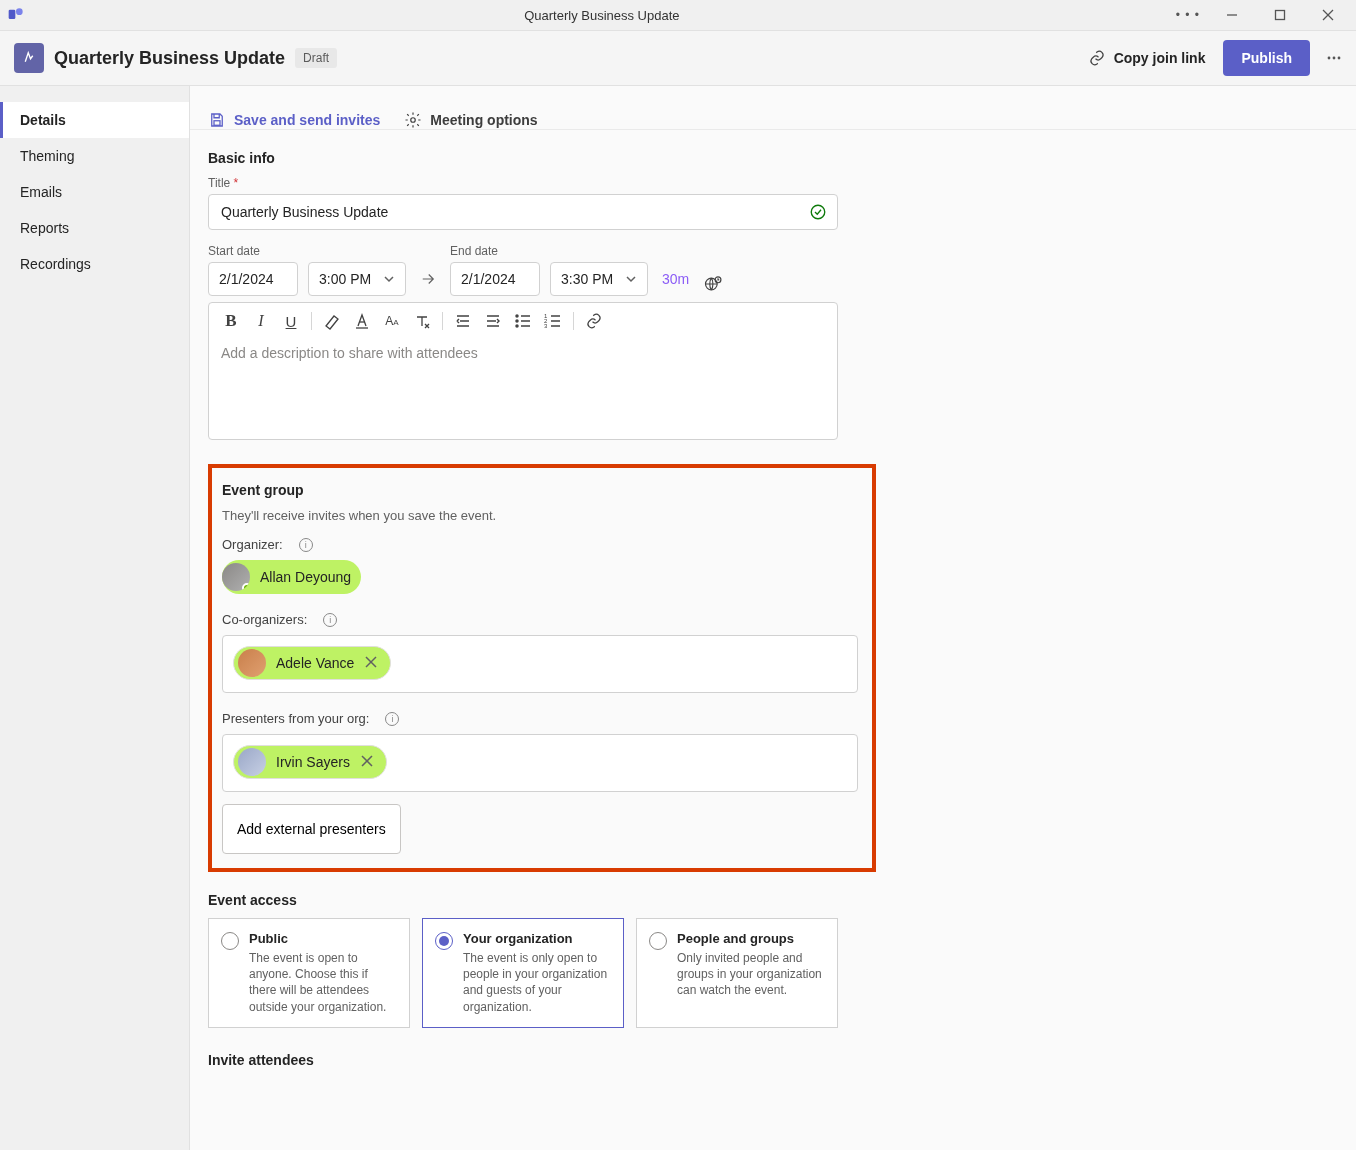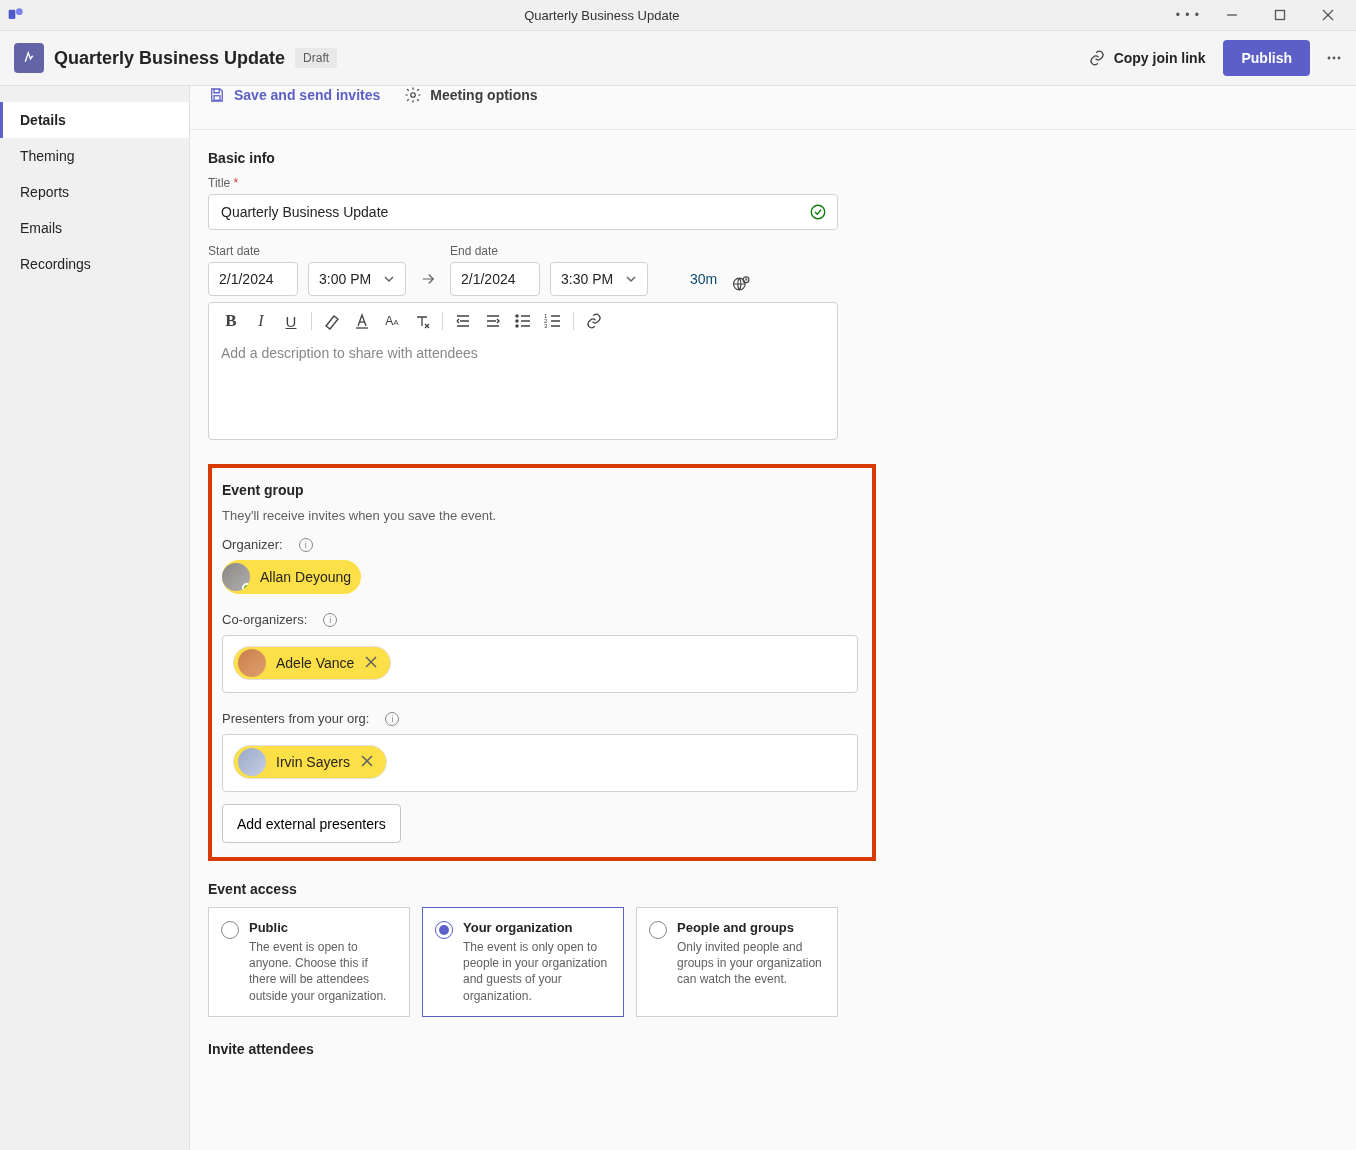--- a/index.html
+++ b/index.html
@@ -23,66 +23,66 @@
   .header .publish-btn { background: #5b5fc7; color: #fff; border: none; border-radius: 4px; height: 36px; padding: 0 18px; font-size: 14px; font-weight: 600; cursor: pointer; }
   .header .more { margin-left: 16px; color: #555; cursor: pointer; }
 
   
   .layout { display: flex; height: calc(1150px - 30px - 56px); }
   .sidebar { width: 190px; background: #f0f0f0; border-right: 1px solid #e1e1e1; padding-top: 16px; }
   .sidebar .nav-item { padding: 10px 20px; font-size: 14px; cursor: pointer; }
   .sidebar .nav-item.active { background: #ffffff; font-weight: 600; border-left: 3px solid #5b5fc7; padding-left: 17px; }
 
   .main { flex: 1; overflow-y: auto; background: #fafafa; }
-  .toolbar { height: 44px; display: flex; align-items: flex-start; padding: 0 18px; gap: 24px; border-bottom: 1px solid #eaeaea; background: #fafafa; }
+  .toolbar { height: 44px; display: flex; align-items: flex-end; padding: 0 18px; gap: 24px; border-bottom: 1px solid #eaeaea; background: #fafafa; }
   .toolbar .tb-btn { display: flex; align-items: center; gap: 8px; font-size: 14px; cursor: pointer; }
   .toolbar .save { color: #5b5fc7; font-weight: 600; }
   .toolbar .opt { color: #3d3d3d; font-weight: 600; }
 
   .content { padding: 20px 26px 40px 18px; max-width: 850px; }
   .section-h { font-size: 14px; font-weight: 700; margin-bottom: 10px; }
   .field-label { font-size: 12px; color: #616161; margin-bottom: 4px; display: block; }
   .req { color: #d13438; }
 
   .title-input { width: 630px; height: 36px; border: 1px solid #d1d1d1; border-radius: 4px; padding: 0 36px 0 12px; font-size: 14px; background: #fff; position: relative; display: flex; align-items: center; }
   .title-input .check { position: absolute; right: 10px; color: #0e7a0b; }
 
   .date-row { display: flex; align-items: flex-end; gap: 10px; margin-top: 14px; }
   .date-col { display: flex; flex-direction: column; }
   .date-input, .time-input { height: 34px; border: 1px solid #d1d1d1; border-radius: 4px; background: #fff; padding: 0 10px; font-size: 14px; display: flex; align-items: center; gap: 8px; }
   .date-input { width: 90px; }
   .time-input { width: 98px; justify-content: space-between; }
   .arrow-icon { display: flex; align-items: center; justify-content: center; width: 24px; height: 34px; color: #616161; }
-  .duration { height: 34px; display: flex; align-items: center; font-size: 14px; color: #0c4a6e; padding: 0 4px; margin-left: 28px; }
+  .duration { height: 34px; display: flex; align-items: center; font-size: 14px; color: #8b5cf6; padding: 0 4px; }
   .tz-icon { width: 22px; height: 22px; color: #424242; }
 
   .desc-box { width: 630px; border: 1px solid #d1d1d1; border-radius: 4px; background: #fff; margin-top: 6px; }
   .rte-toolbar { display: flex; align-items: center; gap: 10px; padding: 8px 12px; color: #424242; }
   .rte-toolbar .rte-btn { width: 20px; height: 20px; display: flex; align-items: center; justify-content: center; cursor: pointer; }
   .rte-toolbar .sep { width: 1px; height: 18px; background: #d6d6d6; }
   .desc-area { min-height: 100px; padding: 6px 12px 20px 12px; color: #8a8886; font-size: 14px; }
 
   
   .event-group-box { border: 4px solid #d83b01; padding: 14px 16px 14px 10px; margin-top: 24px; width: 668px; }
   .eg-sub { font-size: 13px; color: #616161; margin-bottom: 14px; margin-top: 4px; }
   .role-label { font-size: 13px; color: #424242; margin-bottom: 8px; display: flex; align-items: center; gap: 16px; }
   .info-i { width: 14px; height: 14px; border: 1px solid #888; border-radius: 50%; display: inline-flex; align-items: center; justify-content: center; font-size: 9px; color: #888; }
 
-  .person-chip { display: inline-flex; align-items: center; gap: 10px; border: 1px solid #e1dfdd; border-radius: 18px; padding: 4px 10px 4px 4px; background: #fde047; height: 34px; }
+  .person-chip { display: inline-flex; align-items: center; gap: 10px; border: 1px solid #e1dfdd; border-radius: 18px; padding: 4px 10px 4px 4px; background: #bef264; height: 34px; }
   .avatar { width: 28px; height: 28px; border-radius: 50%; background: #b8b8b8; position: relative; display: flex; align-items: center; justify-content: center; color: #fff; font-size: 10px; overflow: hidden; }
   .avatar.a1 { background: linear-gradient(135deg,#8a8886,#b0b0b0); }
   .avatar.a2 { background: linear-gradient(135deg,#c97f4b,#e0a070); }
   .avatar.a3 { background: linear-gradient(135deg,#9aa7c7,#c7d0e4); }
   .presence { position: absolute; right: -2px; bottom: -2px; width: 10px; height: 10px; border-radius: 50%; background: #6bb700; border: 2px solid #fff; }
   .person-name { font-size: 14px; }
   .chip-x { width: 16px; height: 16px; color: #616161; cursor: pointer; }
 
   .people-box { width: 636px; min-height: 58px; border: 1px solid #d1d1d1; border-radius: 4px; background: #fff; padding: 10px; }
 
-  .add-ext-btn { margin-top: 12px; height: 39px; border: 1px solid #c8c6c4; background: #fff; border-radius: 4px; padding: 0 14px; font-size: 14px; cursor: pointer; }
+  .add-ext-btn { margin-top: 12px; height: 50px; border: 1px solid #c8c6c4; background: #fff; border-radius: 4px; padding: 0 14px; font-size: 14px; cursor: pointer; }
 
   
   .access-row { display: flex; gap: 12px; margin-top: 10px; }
   .access-card { width: 202px; border: 1px solid #d1d1d1; border-radius: 0; background: #fff; padding: 12px; display: flex; gap: 10px; }
   .access-card.selected { border-color: #5b5fc7; }
   .radio { width: 18px; height: 18px; border: 1px solid #8a8886; border-radius: 50%; flex-shrink: 0; display: flex; align-items: center; justify-content: center; margin-top: 1px; }
   .radio.checked { border-color: #5b5fc7; }
   .radio.checked::after { content: ""; width: 10px; height: 10px; border-radius: 50%; background: #5b5fc7; }
   .access-card .ac-title { font-size: 13px; font-weight: 700; margin-bottom: 4px; }
   .access-card .ac-desc { font-size: 12px; color: #616161; line-height: 1.35; }
@@ -144,22 +144,22 @@
         <circle cx="8" cy="8" r="1.4" fill="#555"></circle>
         <circle cx="13" cy="8" r="1.4" fill="#555"></circle>
       </svg>
   </span>
 </div>
 
 <div class="layout">
   <div class="sidebar">
     <div class="nav-item active">Details</div>
     <div class="nav-item">Theming</div>
+    <div class="nav-item">Emails</div>
     <div class="nav-item">Reports</div>
-    <div class="nav-item">Emails</div>
     <div class="nav-item">Recordings</div>
   </div>
 
   <div class="main">
     <div class="toolbar">
       <span class="tb-btn save">
         <svg viewBox="0 0 24 24" width="18" height="18" fill="none" stroke="#5b5fc7" stroke-width="1.7">
             <path d="M5 4h11l3 3v13H5z"></path>
             <path d="M8 4v5h7V4"></path>
             <rect x="8" y="13" width="8" height="6"></rect>

